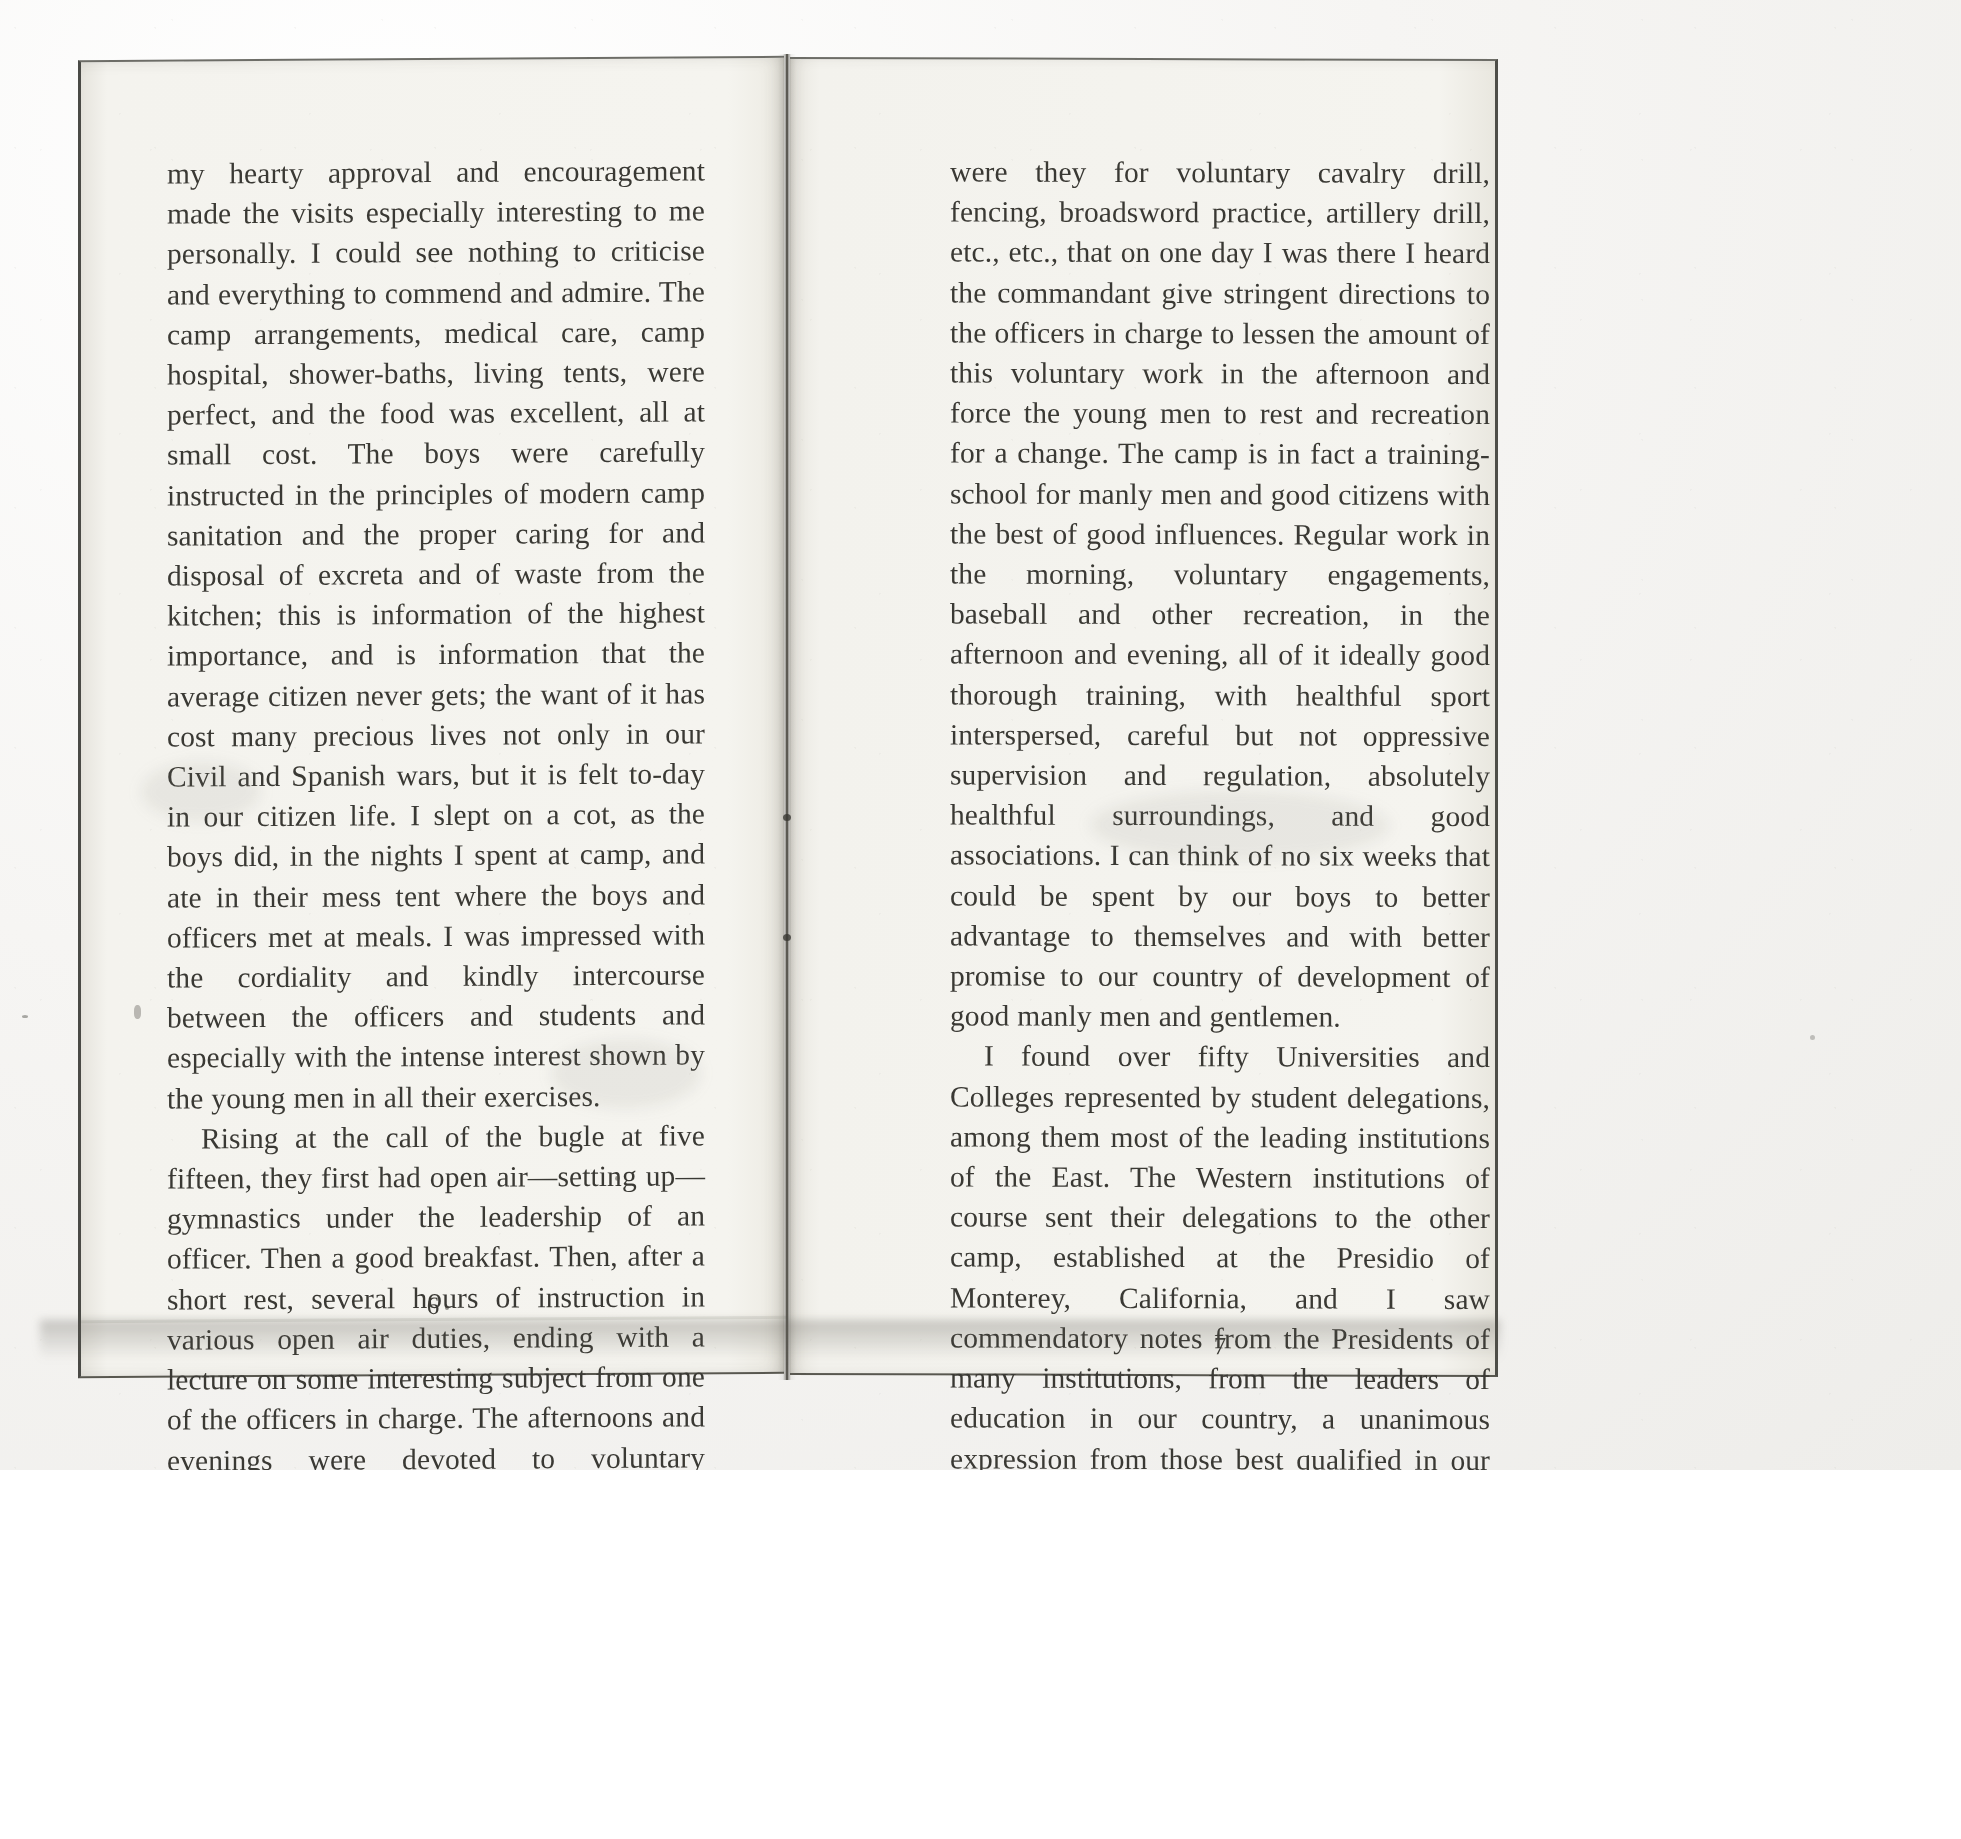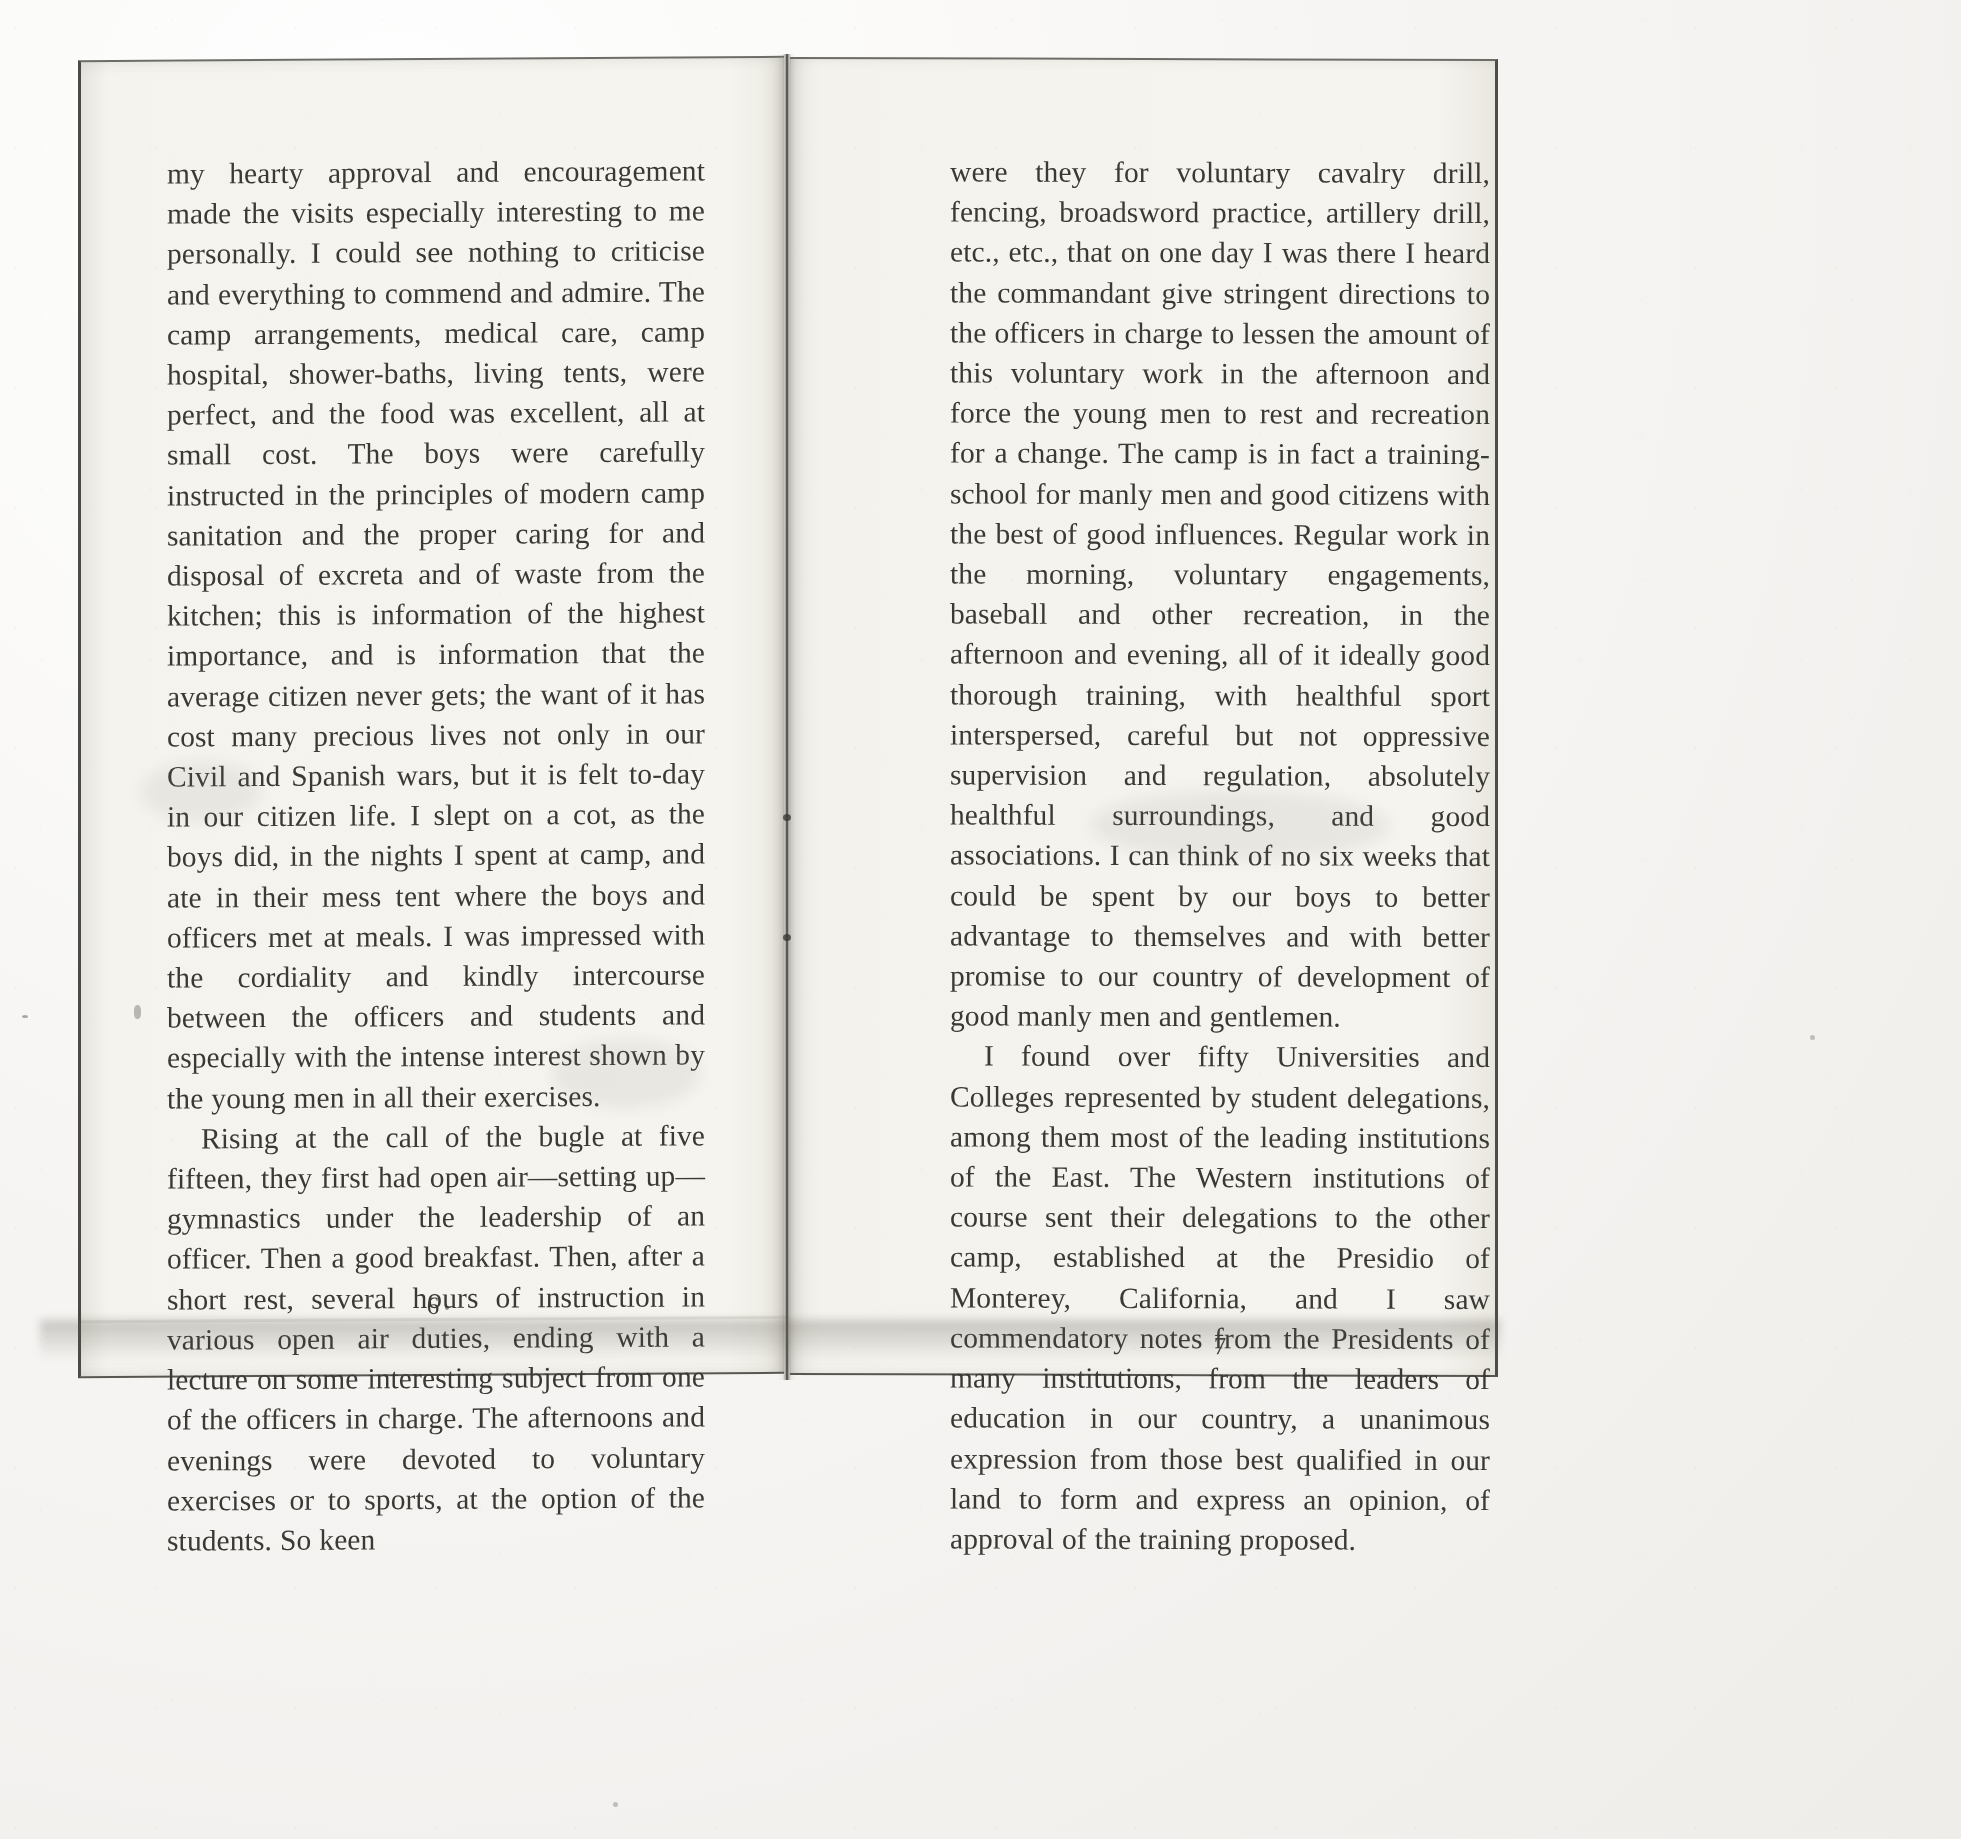--- a/index.html
+++ b/index.html
@@ -5,21 +5,21 @@
 <style>
   html, body {
     margin: 0;
     padding: 0;
     background: #ffffff;
   }
 
   #scan-root {
     position: relative;
     width: 1961px;
-    height: 1839px;
+    height: 1470px;
     overflow: hidden;
     background: #000000;
     font-family: "Liberation Serif", "DejaVu Serif", serif;
   }
 
   
   .scanner-bed {
     position: absolute;
     inset: 0;
     background:

